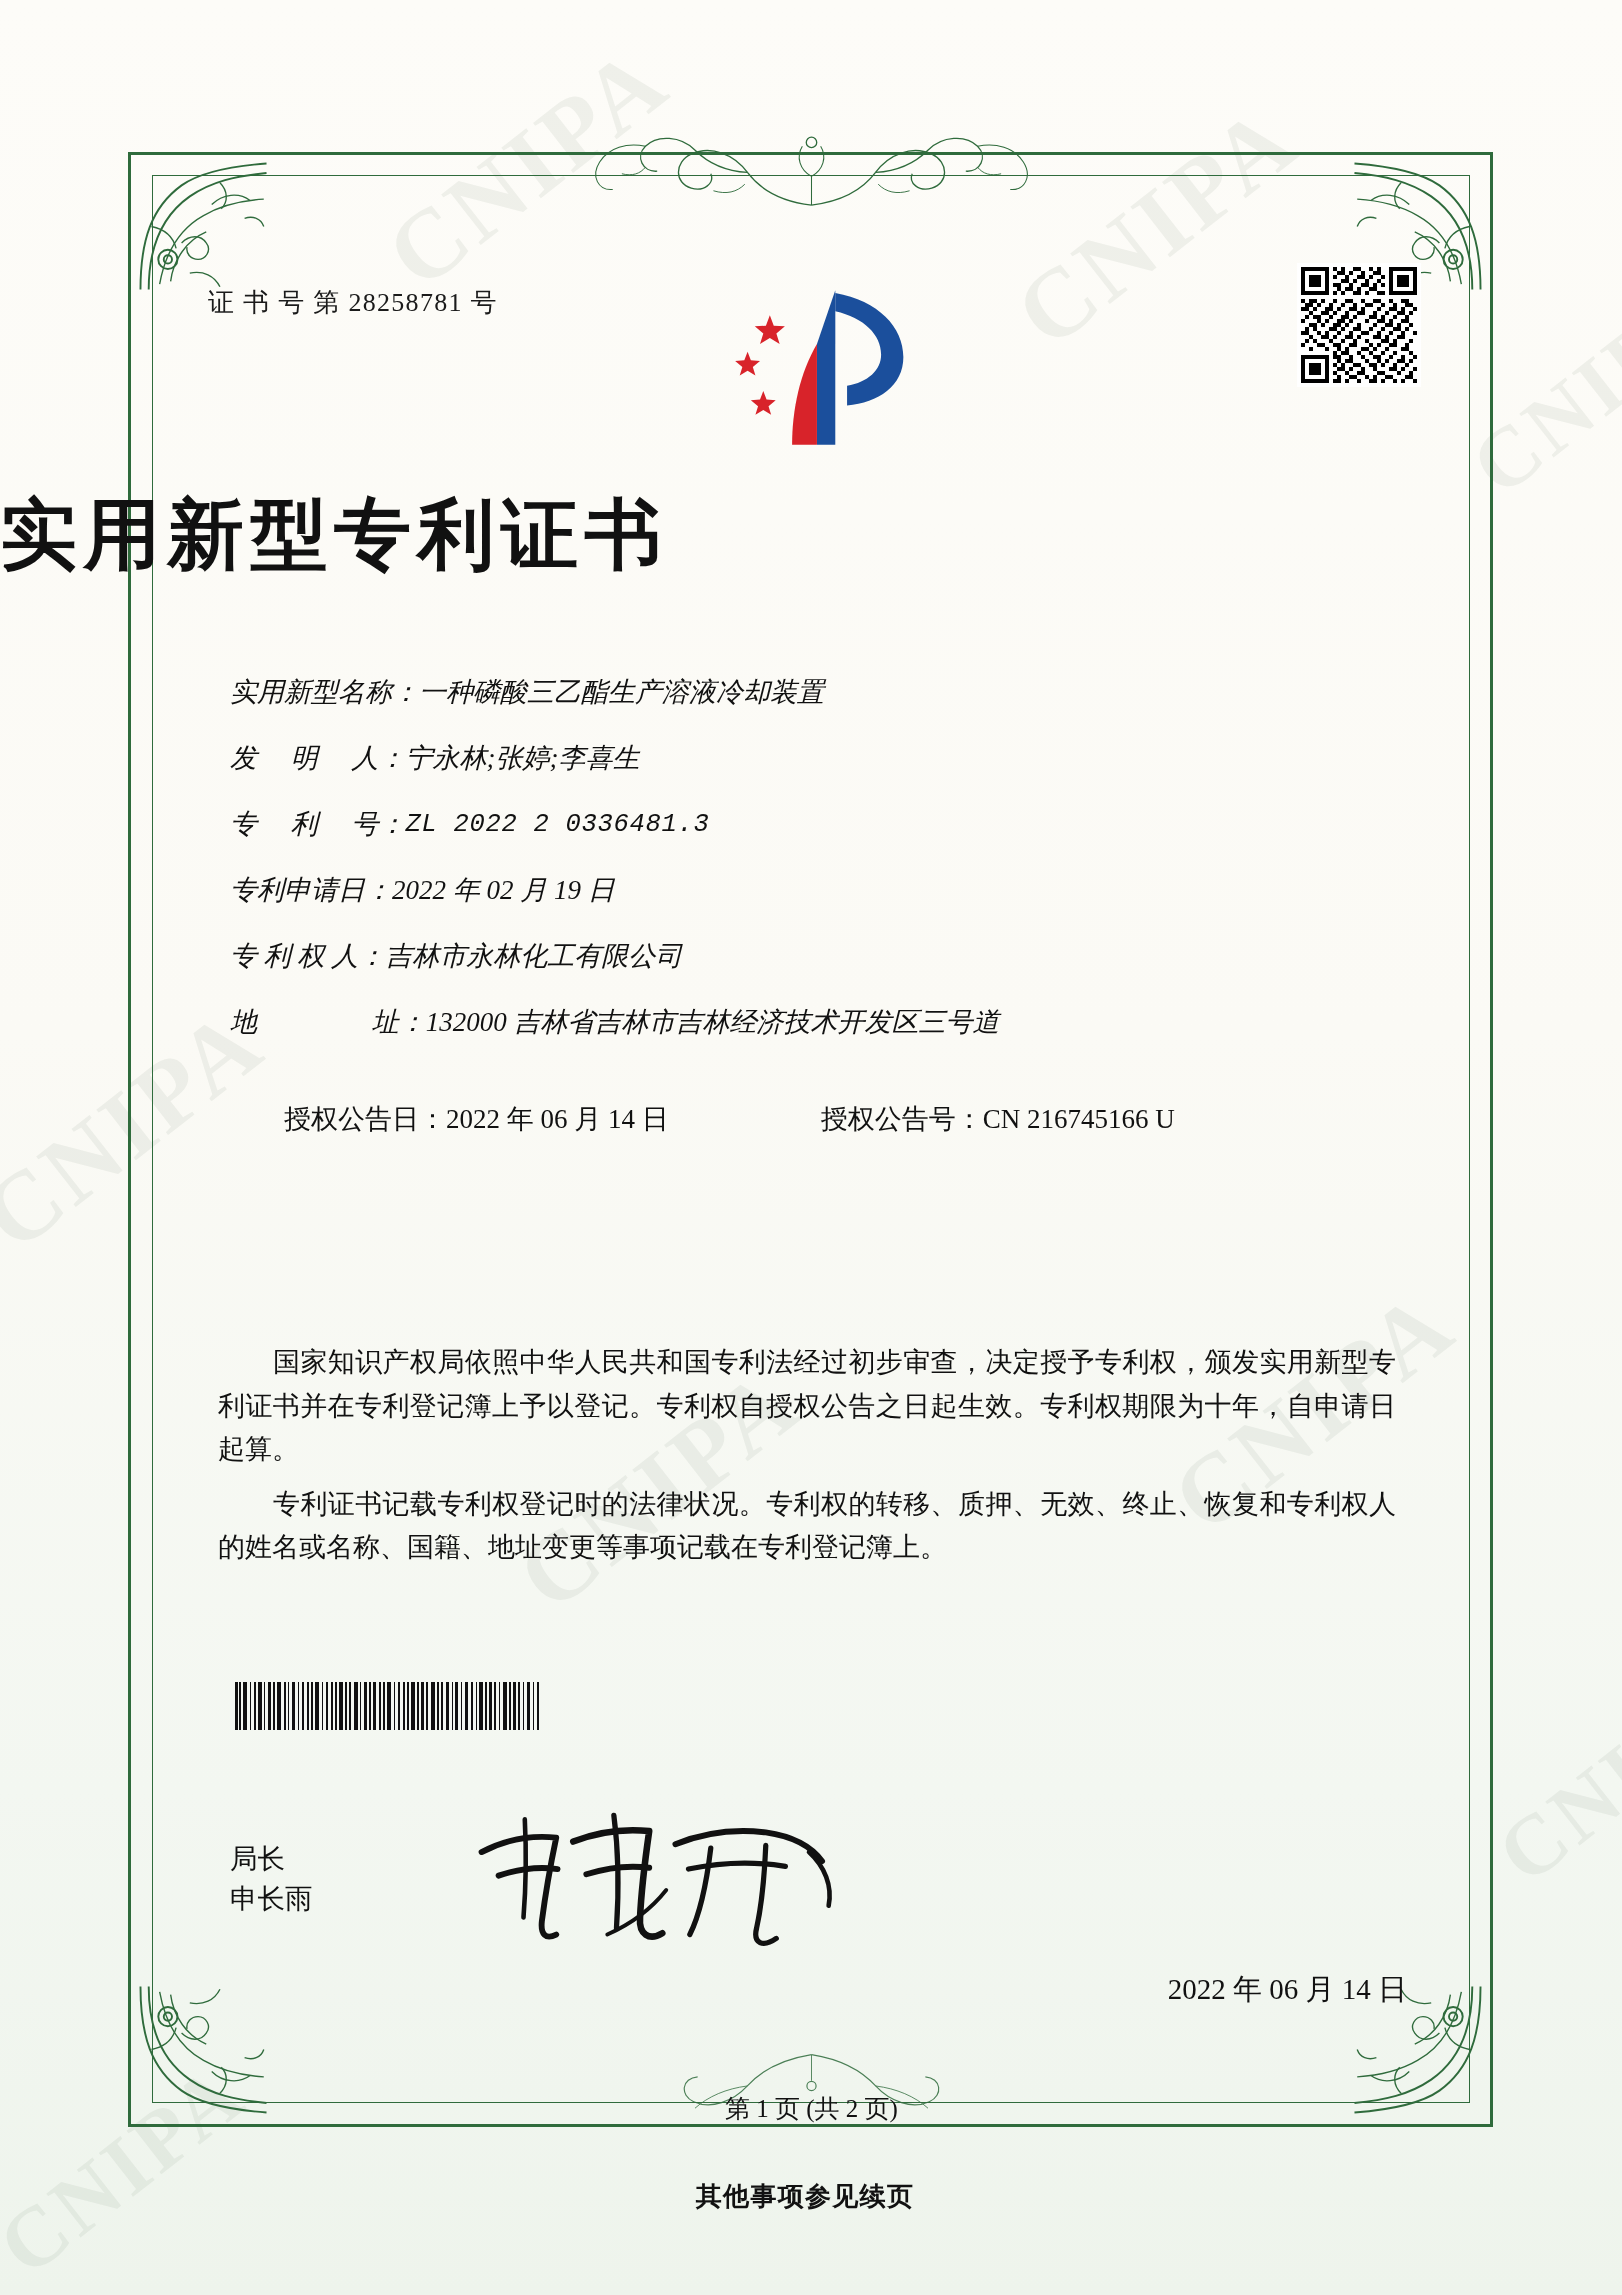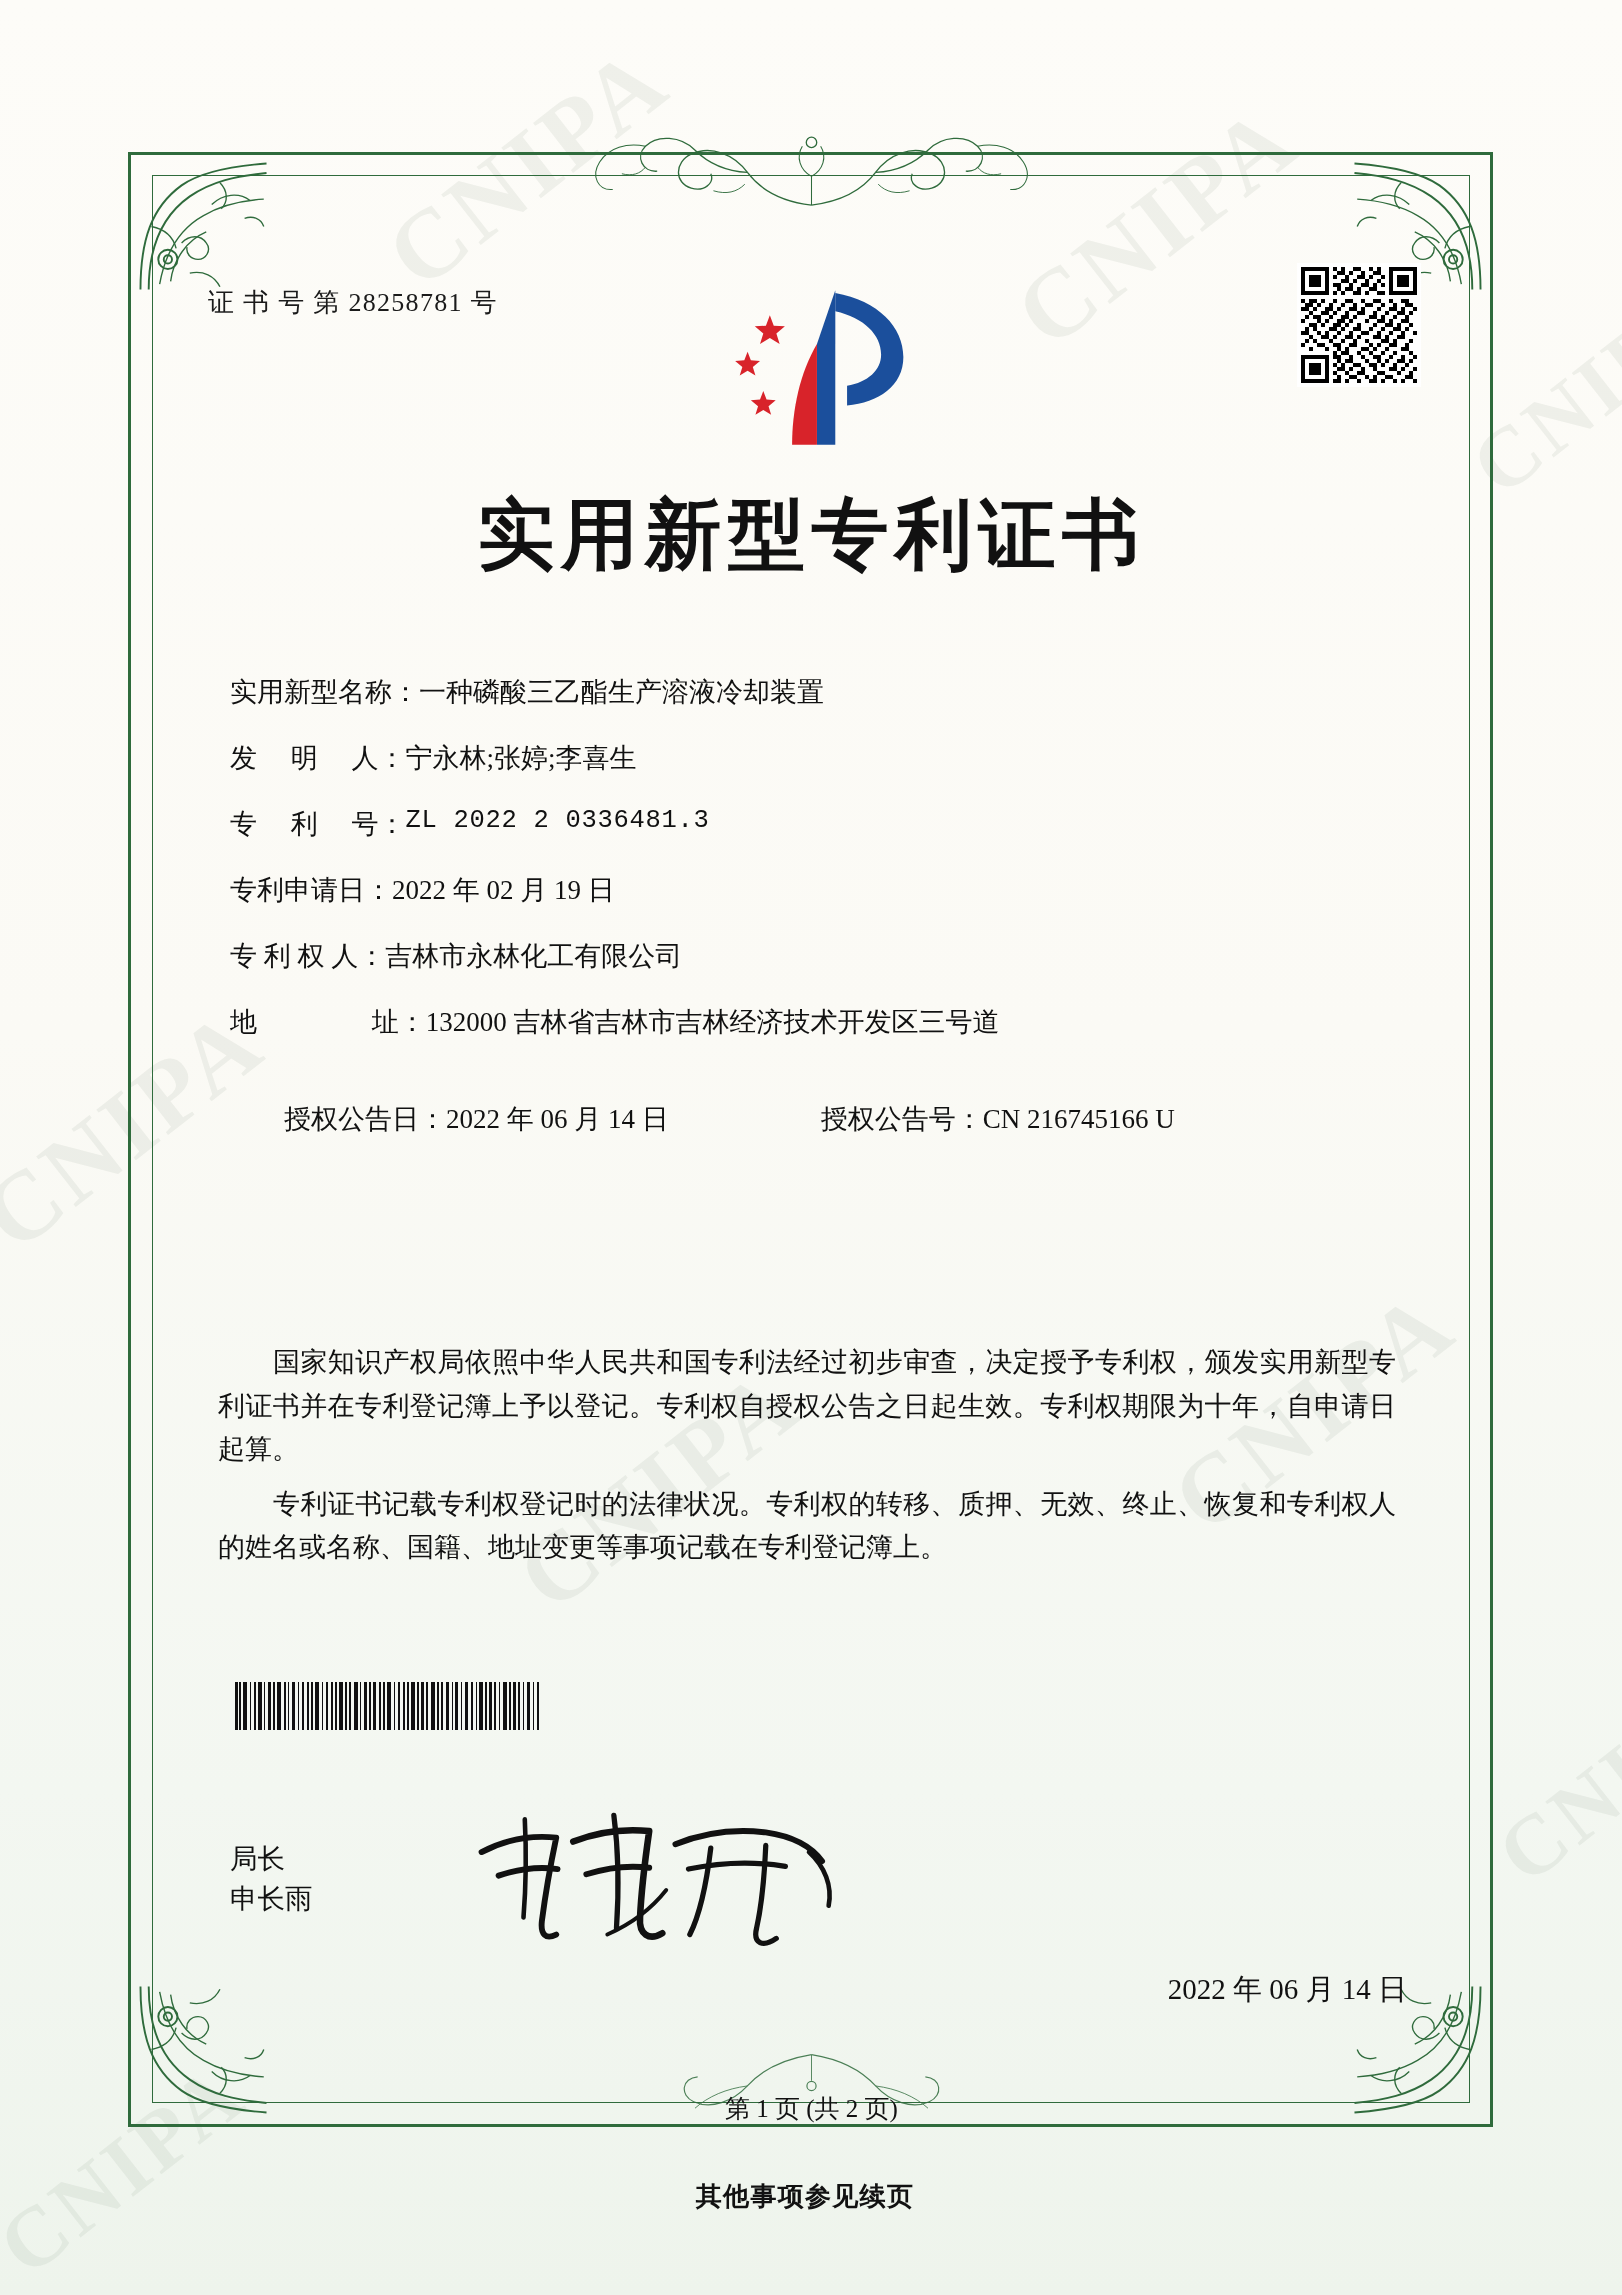--- a/index.html
+++ b/index.html
@@ -118,41 +118,41 @@
     width: 216px;
     height: 177px;
   }
   .emblem svg { width: 100%; height: 100%; display: block; }
 
   .main-title {
     position: absolute;
     left: 0;
     top: 484px;
     width: 1623px;
-    text-align: center;
     font-size: 77px;
     font-weight: bold;
     letter-spacing: 6.5px;
     color: #111111;
     font-family: Liberation Serif, serif;
   }
 
   
   .fields {
     position: absolute;
     left: 230px;
     top: 674px;
     width: 1171px;
   }
   .row {
     display: flex;
-    align-items: flex-start;
+    align-items: center;
     margin-bottom: 30px;
     font-size: 27px;
     color: #111111;
+    font-style: italic;
   }
   .label {
     white-space: pre;
     flex: none;
   }
   .value {
     white-space: pre;
   }
   .value.mono {
     font-family: "Liberation Mono", "DejaVu Sans Mono", monospace;

